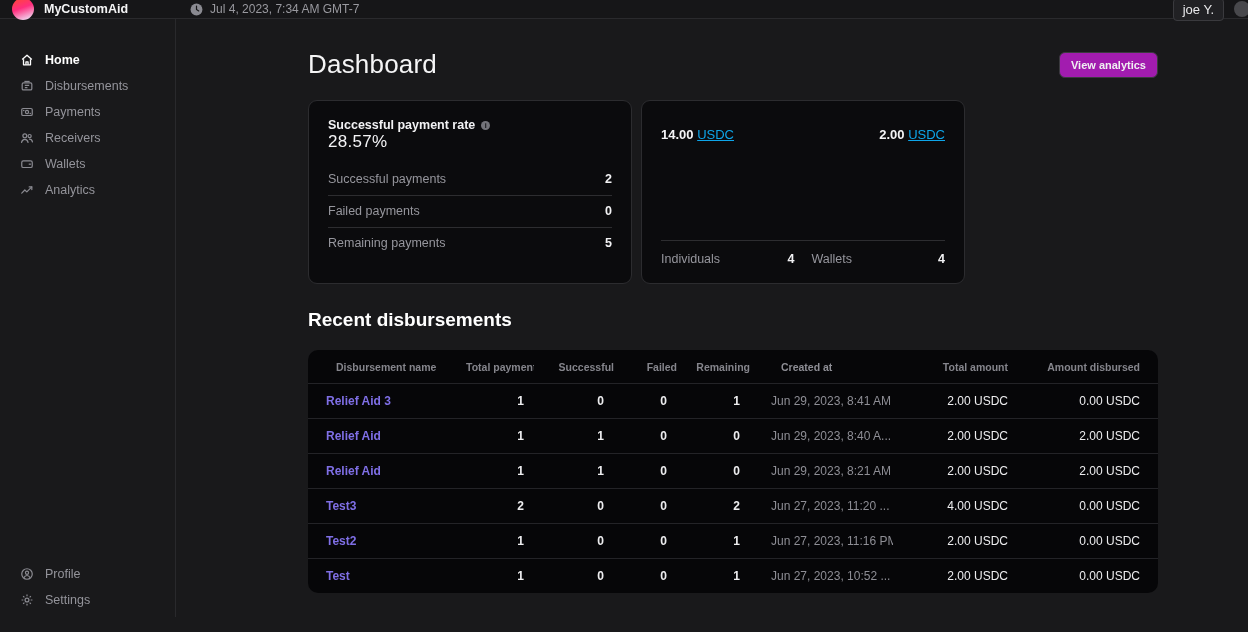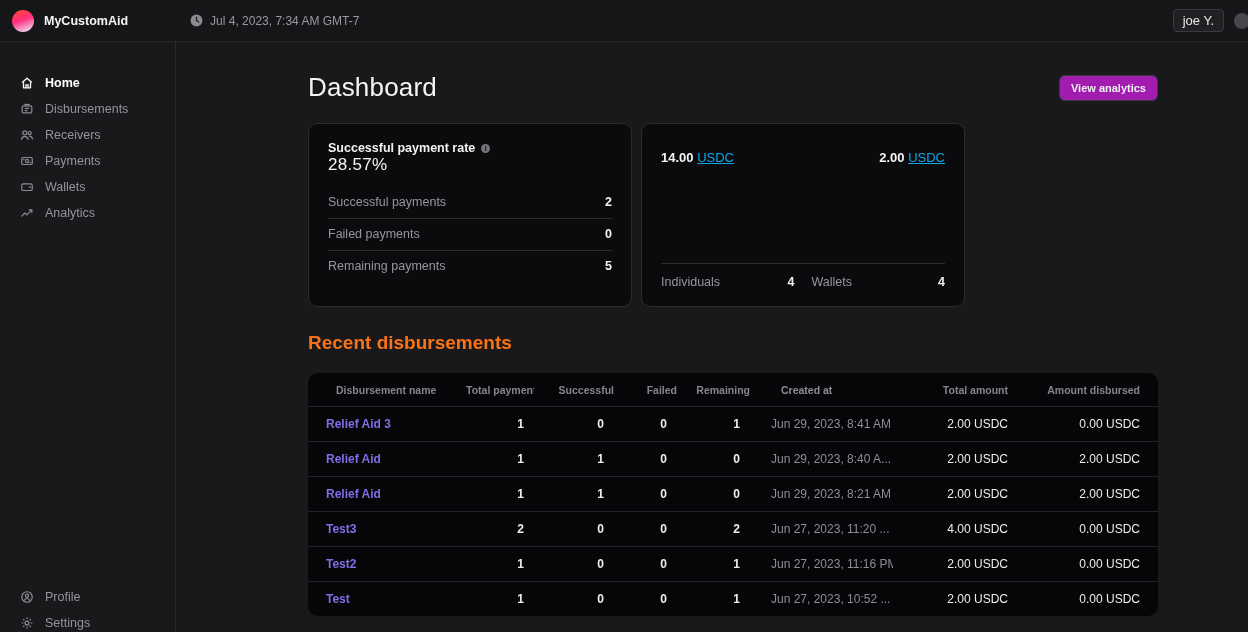--- a/index.html
+++ b/index.html
@@ -5,21 +5,21 @@
   * { margin:0; padding:0; box-sizing:border-box; }
   html,body { width:1248px; height:632px; overflow:hidden; }
   body {
     background:#19191b;
     font-family:"Liberation Sans","DejaVu Sans",sans-serif;
     color:#ececee;
     position:relative;
   }
   
   .topbar {
-    height:42px; background:#161618; border-bottom:1px solid #2a2a2d;
+    height:19px; background:#161618; border-bottom:1px solid #2a2a2d;
     display:flex; align-items:center; padding:0 12px; position:relative;
   }
   .logo {
     width:22px; height:22px; border-radius:50%;
     background:linear-gradient(160deg,#ff4538 5%,#ff2e7e 45%,#f0e4fa 95%);
   }
   .app-name { font-size:12.5px; font-weight:bold; color:#f4f4f5; margin-left:10px; }
   .datetime { display:flex; align-items:center; gap:7px; margin-left:62px; color:#99999f; font-size:12px; }
   .topbar-right { margin-left:auto; display:flex; align-items:center; gap:10px; }
   .user-chip {
@@ -79,21 +79,21 @@
   .dual-head { display:flex; justify-content:space-between; }
   .dual-col-right { text-align:right; }
   .amount-line { margin-top:9px; font-size:13px; }
   .amount-num { color:#f4f4f6; font-weight:bold; }
   .amount-unit { color:#0ea5e9;text-decoration:underline; }
   .card-divider { border-top:1px solid #2d2d30; margin-top:auto; }
   .card-footer { display:grid; grid-template-columns:1fr 1fr; gap:17px; padding-top:11px; font-size:12.5px; }
   .foot-pair { display:flex; justify-content:space-between; align-items:center; }
   
   .recent-row { display:flex; align-items:center; justify-content:space-between; margin-bottom:19px; }
-  .recent-title { font-size:19px; font-weight:bold; color:#f97316;text-align:center; }
+  .recent-title { font-size:19px; font-weight:bold; color:#ffffff;text-align:center; }
   .recent-actions { display:flex; gap:9px; align-items:center; }
   .primary-btn {
     border:none; border-radius:6px; padding:7px 12px; font-size:11px; font-weight:bold;
     color:#ffffff; cursor:pointer; font-family:inherit;
   }
   
   .table {
     background:#060608; border-radius:10px; overflow:hidden;
   }
   .t-row {
@@ -152,38 +152,38 @@
         <svg width="14" height="14" viewBox="0 0 16 16" fill="none" stroke="currentColor" stroke-width="1.4">
             <rect x="2.5" y="4.5" width="11" height="8" rx="1.5"></rect>
             <path d="M5 2.8h6"></path>
             <path d="M5.5 7.3h5M5.5 9.8h3"></path>
           </svg>
       </span>
       <span>Disbursements</span>
     </div>
     <div class="side-item">
       <span class="ic">
+        <svg width="14" height="14" viewBox="0 0 16 16" fill="none" stroke="currentColor" stroke-width="1.4">
+            <rect x="2" y="4" width="12" height="8" rx="1.5"></rect>
+            <circle cx="8" cy="8" r="1.8"></circle>
+            <path d="M4.3 6.2h.01M11.7 9.8h.01" stroke-linecap="round" stroke-width="1.8"></path>
+          </svg>
+      </span>
+      <span>Payments</span>
+    </div>
+    <div class="side-item">
+      <span class="ic">
         <svg width="14" height="14" viewBox="0 0 16 16" fill="none" stroke="currentColor" stroke-width="1.4" stroke-linecap="round">
             <circle cx="5.5" cy="5.5" r="2.2"></circle>
             <path d="M1.8 13c.4-2.3 1.9-3.5 3.7-3.5S8.8 10.7 9.2 13"></path>
             <circle cx="11" cy="5.8" r="1.8"></circle>
             <path d="M10.8 9.3c1.8 0 3 1.2 3.4 3.2"></path>
           </svg>
       </span>
       <span>Receivers</span>
-    </div>
-    <div class="side-item">
-      <span class="ic">
-        <svg width="14" height="14" viewBox="0 0 16 16" fill="none" stroke="currentColor" stroke-width="1.4">
-            <rect x="2" y="4" width="12" height="8" rx="1.5"></rect>
-            <circle cx="8" cy="8" r="1.8"></circle>
-            <path d="M4.3 6.2h.01M11.7 9.8h.01" stroke-linecap="round" stroke-width="1.8"></path>
-          </svg>
-      </span>
-      <span>Payments</span>
     </div>
     <div class="side-item">
       <span class="ic">
         <svg width="14" height="14" viewBox="0 0 16 16" fill="none" stroke="currentColor" stroke-width="1.4">
             <rect x="2" y="4.5" width="12" height="7.5" rx="1.8"></rect>
             <path d="M10 8.2h2.5"></path>
           </svg>
       </span>
       <span>Wallets</span>
     </div>

